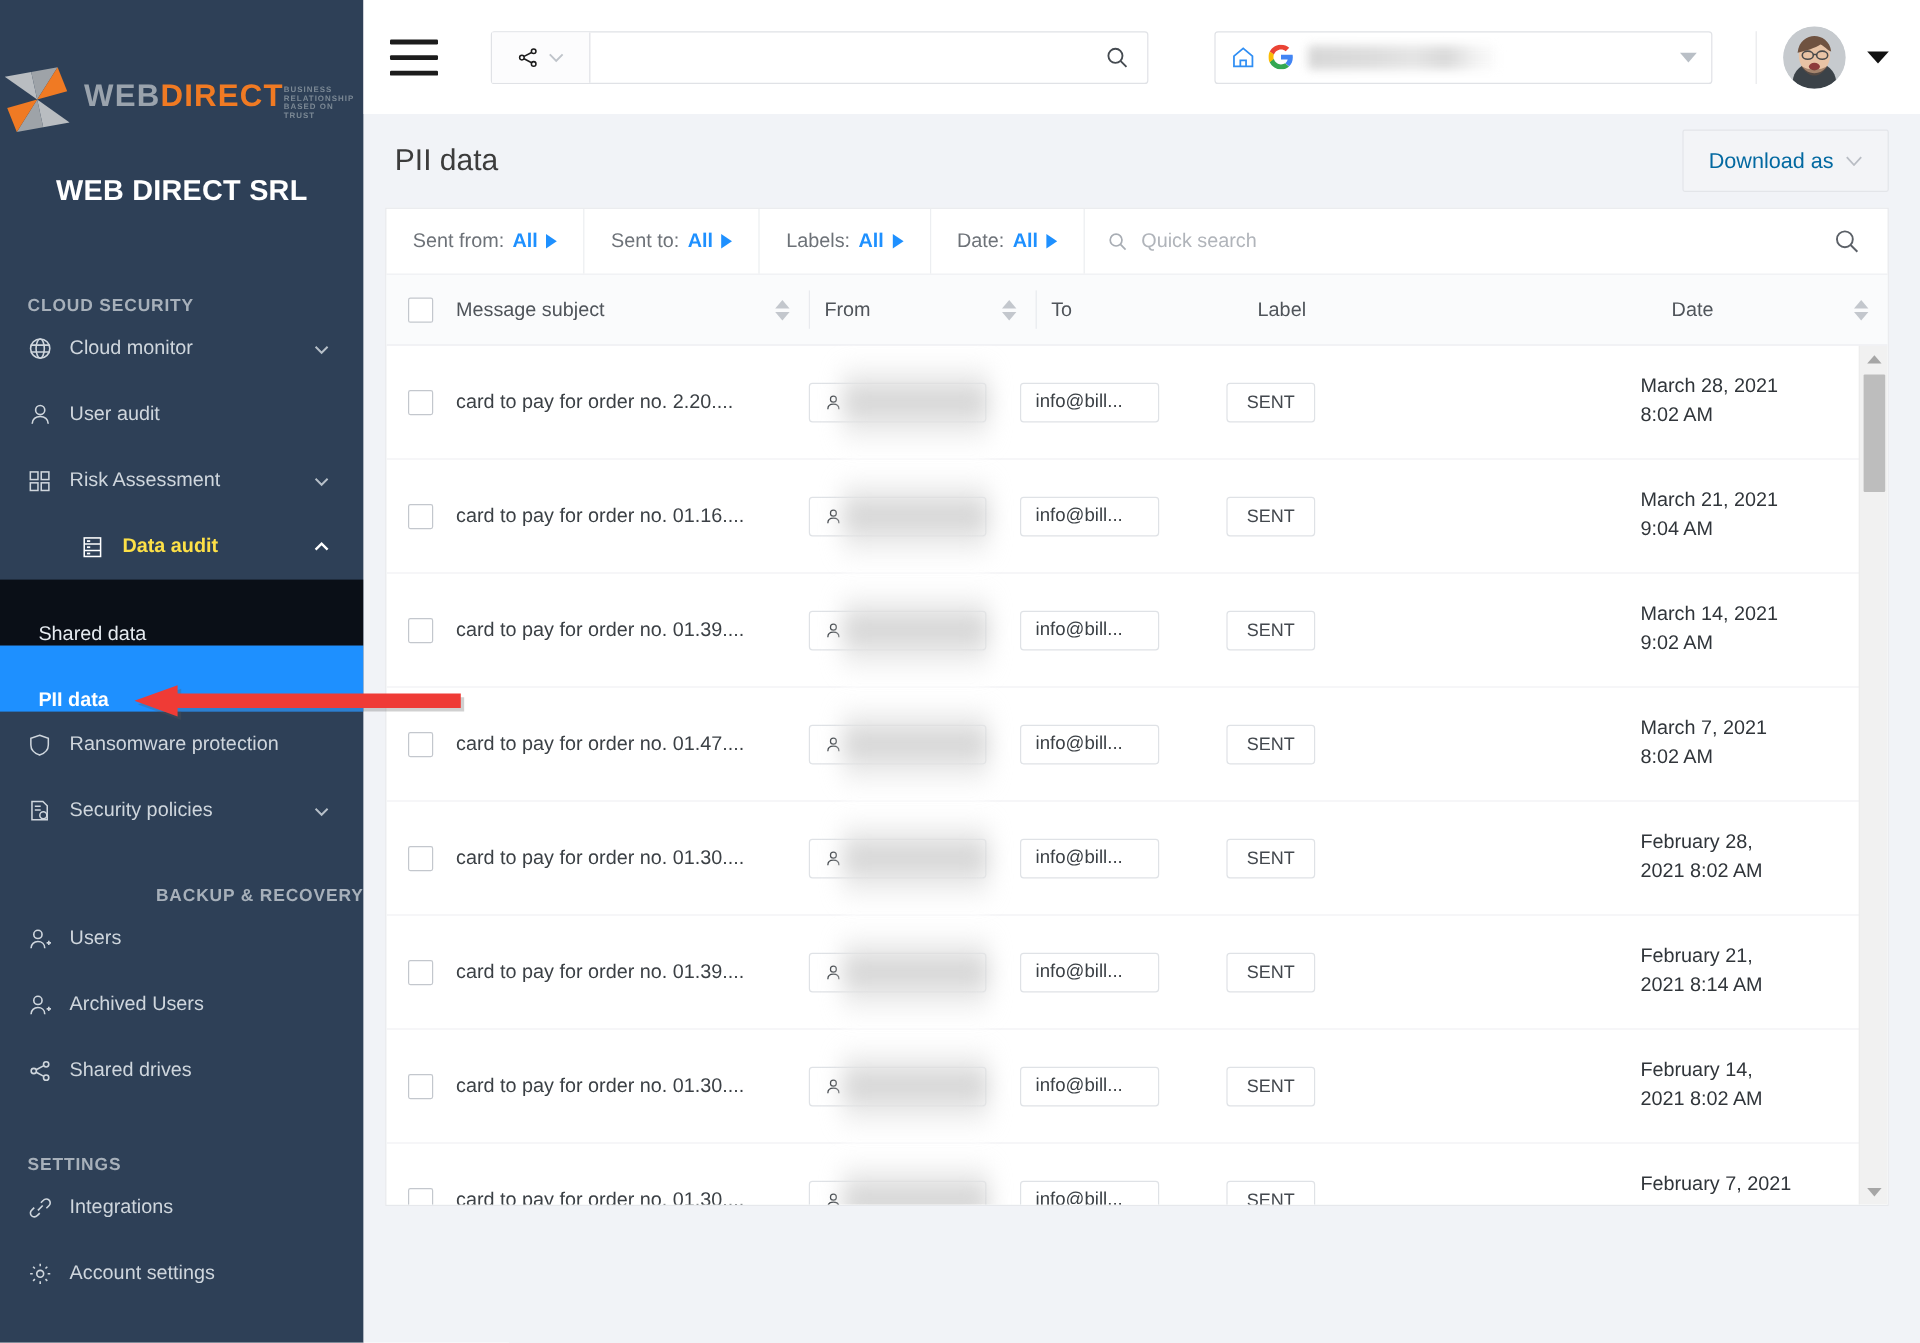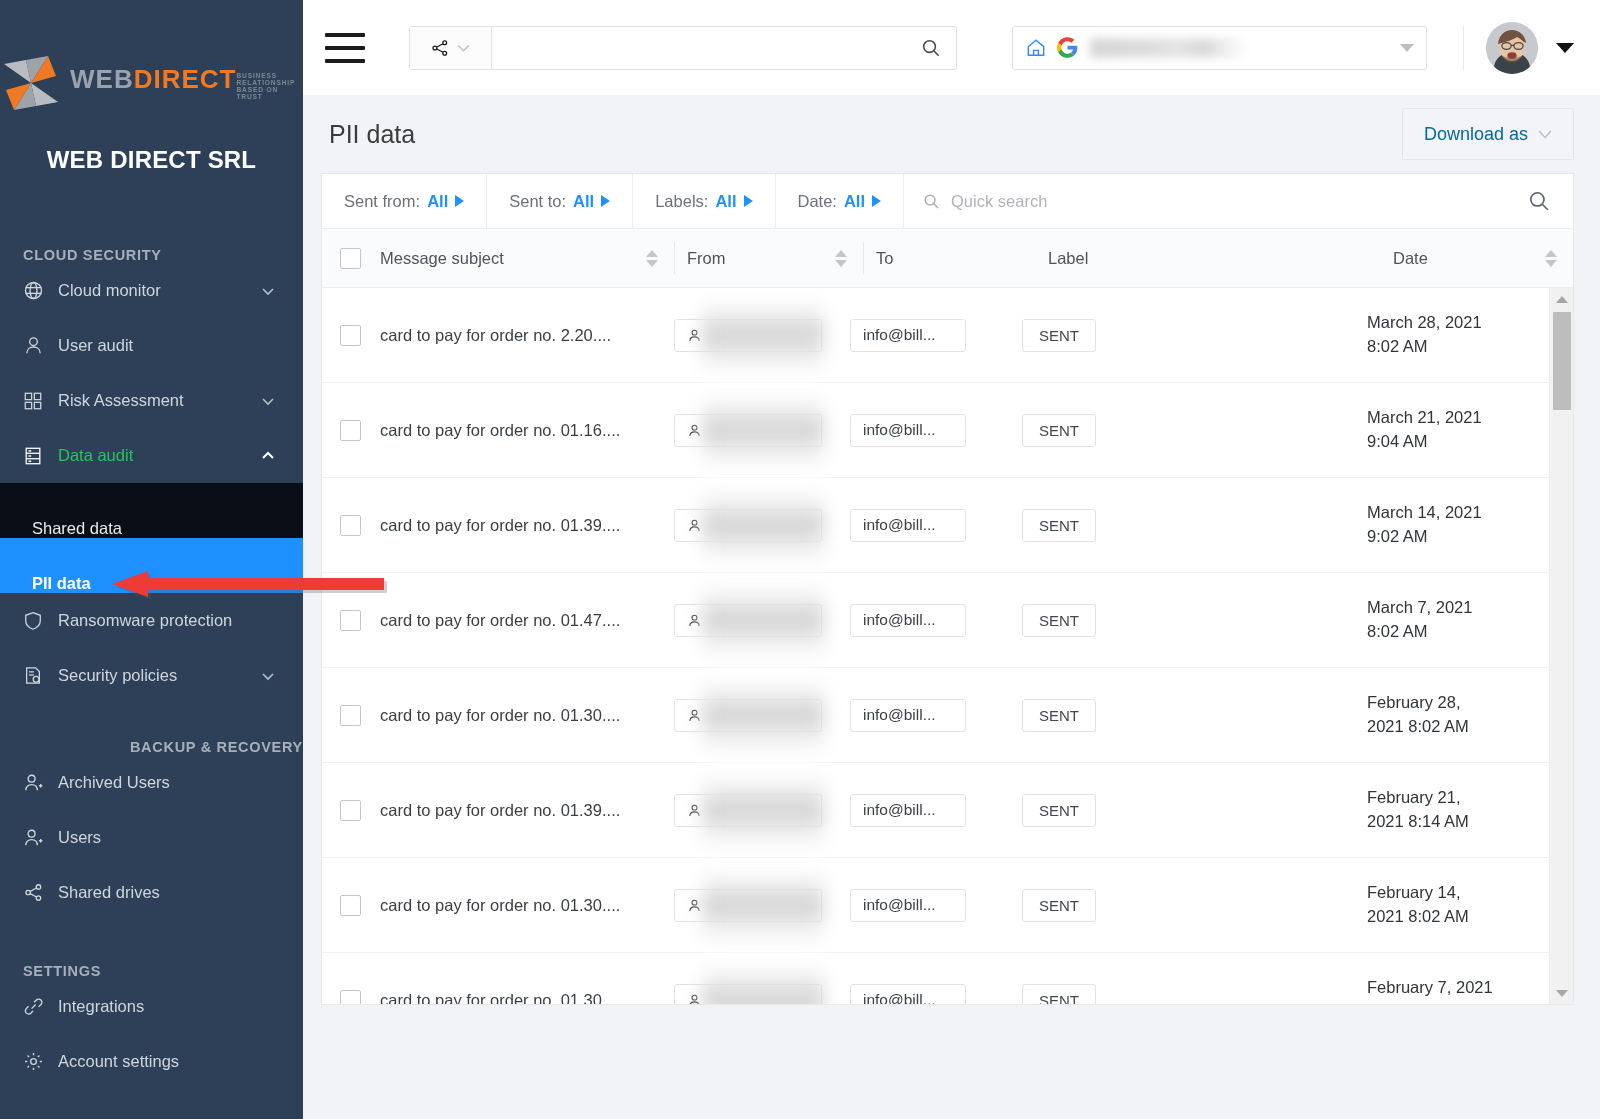--- a/index.html
+++ b/index.html
@@ -73,21 +73,21 @@
     margin-right: 9px;
     color: #cfd6dd;
   }
   .nav-item .ni-label { flex: 1 1 auto; }
   .nav-item .ni-chev {
     margin-right: 28px;
     width: 14px; height: 14px;
     flex: 0 0 14px;
     color: #b6bfc8;
   }
-  .nav-item.expanded { color: #22c55e; font-weight: normal; }
+  .nav-item.expanded { color: #fde047; font-weight: bold; margin-left: 44px; }
   .nav-item.expanded .ni-icon, .nav-item.expanded .ni-chev { color: #ffffff; }
 
   .sub-item {
     height: 55px;
     display: flex; align-items: flex-end;
     padding-left: 32px;
     font-size: 16.5px;
     cursor: pointer;
   }
   .sub-item.dark { background: #0a0f17; color: #e6ebf0; }
@@ -512,33 +512,33 @@
 
     <div class="nav-item">
       <span class="ni-icon">
         <svg width="21" height="21" viewBox="0 0 22 22" fill="none" stroke="currentColor" stroke-width="1.4">
           <circle cx="9" cy="7" r="3.6"></circle>
             <path d="M3 19c0-3.6 2.7-5.8 6-5.8s6 2.2 6 5.8"></path>
           <line x1="16.6" y1="14.4" x2="20.4" y2="14.4"></line>
             <line x1="18.5" y1="12.5" x2="18.5" y2="16.3"></line>
         </svg>
       </span>
-      <span class="ni-label">Archived Users</span>
+      <span class="ni-label">Users</span>
     </div>
 
     <div class="nav-item">
       <span class="ni-icon">
         <svg width="21" height="21" viewBox="0 0 22 22" fill="none" stroke="currentColor" stroke-width="1.4">
           <circle cx="9" cy="7" r="3.6"></circle>
             <path d="M3 19c0-3.6 2.7-5.8 6-5.8s6 2.2 6 5.8"></path>
           <line x1="16.6" y1="14.4" x2="20.4" y2="14.4"></line>
             <line x1="18.5" y1="12.5" x2="18.5" y2="16.3"></line>
         </svg>
       </span>
-      <span class="ni-label">Users</span>
+      <span class="ni-label">Archived Users</span>
     </div>
 
     <div class="nav-item">
       <span class="ni-icon">
         <svg width="21" height="21" viewBox="0 0 22 22" fill="none" stroke="currentColor" stroke-width="1.4">
           <circle cx="16.2" cy="5.2" r="2.3"></circle>
             <circle cx="5.4" cy="11" r="2.3"></circle>
             <circle cx="16.2" cy="16.8" r="2.3"></circle>
           <line x1="7.5" y1="9.9" x2="14.2" y2="6.3"></line>
             <line x1="7.5" y1="12.1" x2="14.2" y2="15.7"></line>

